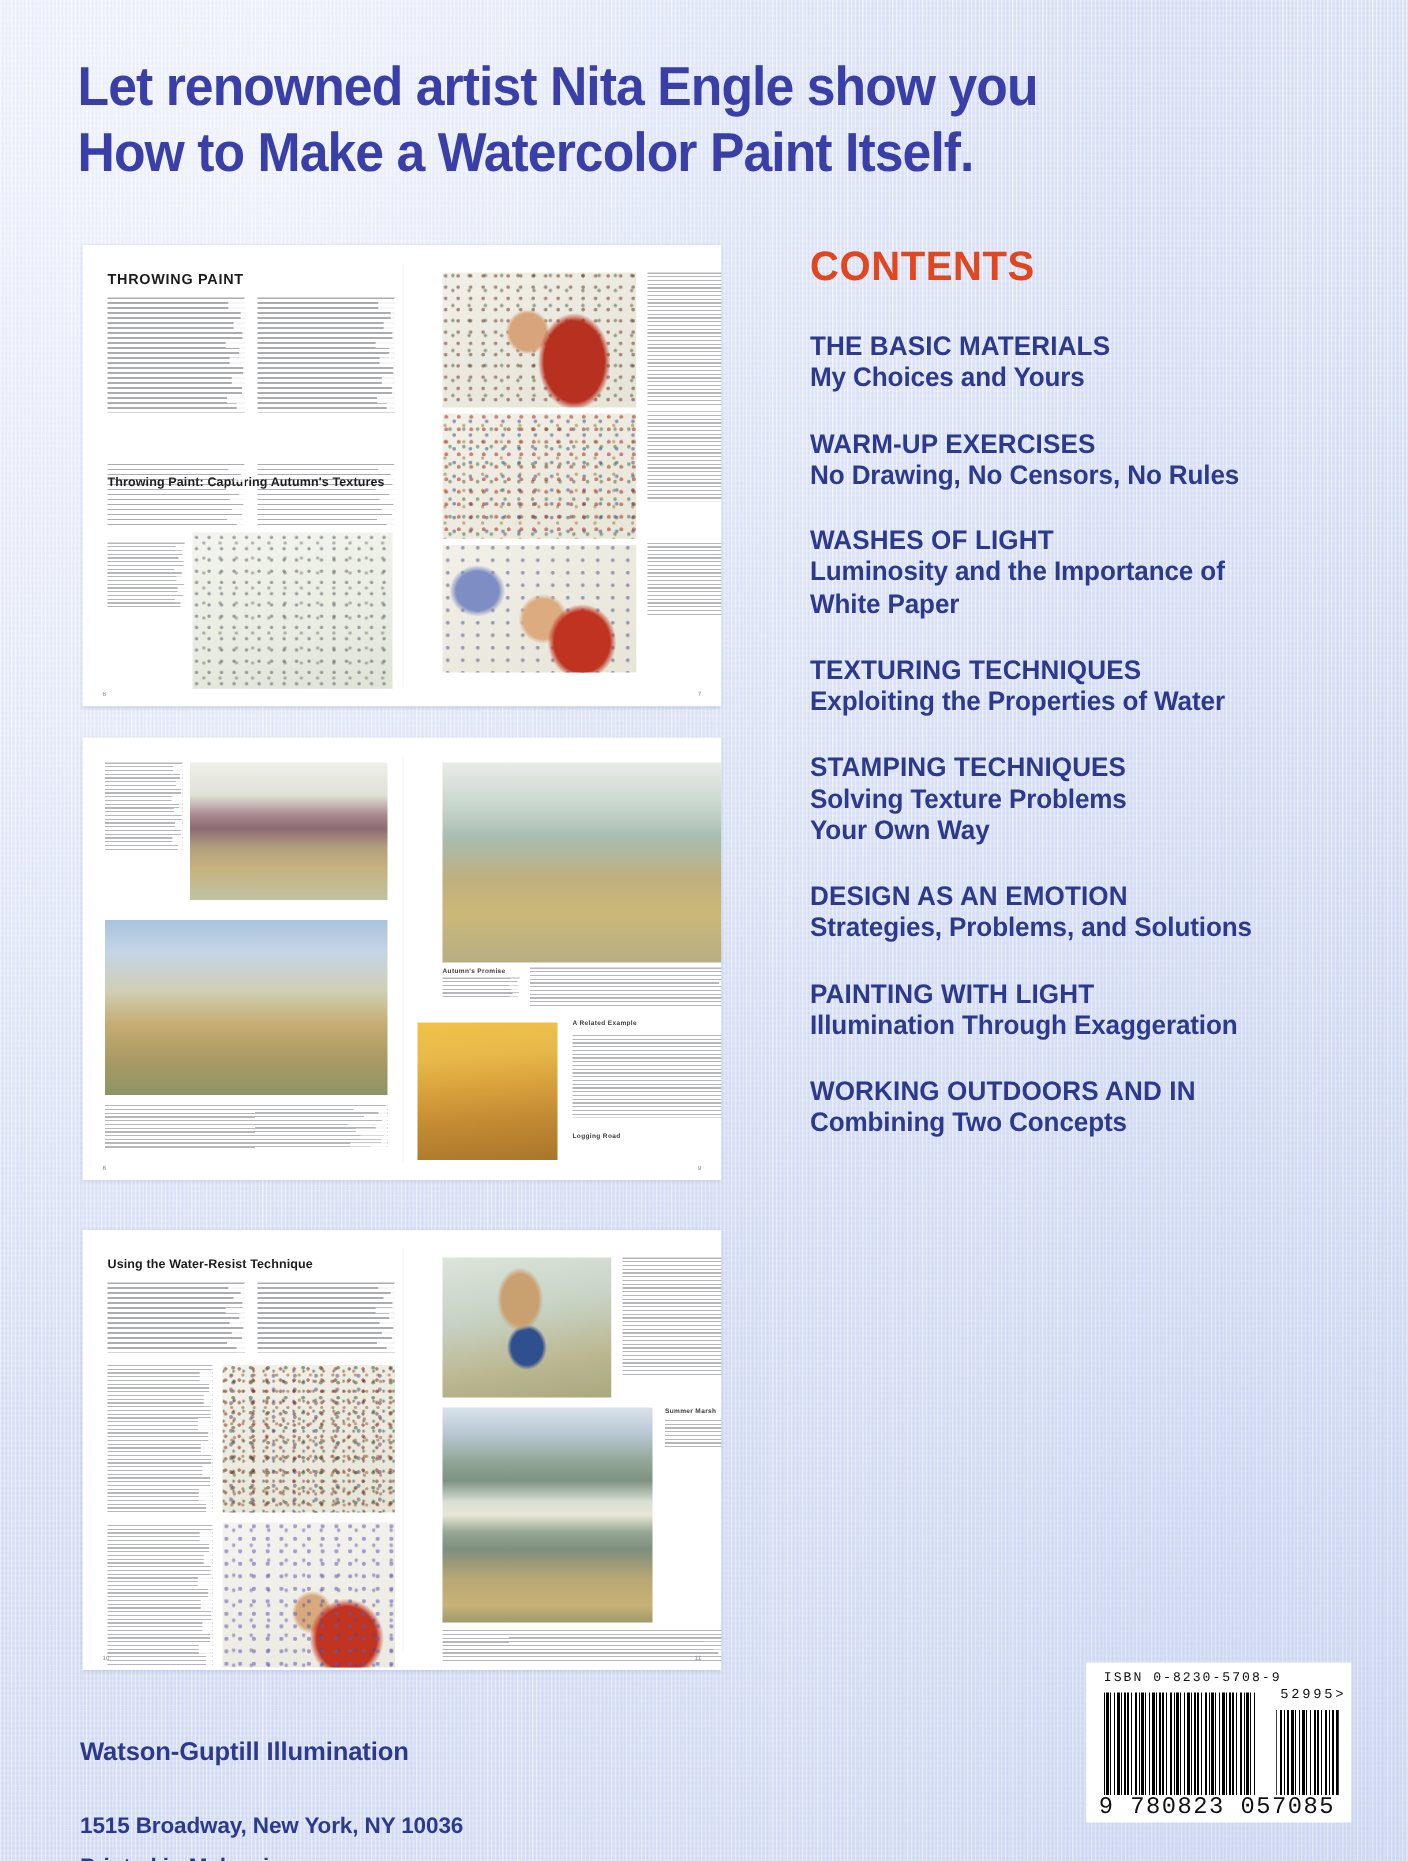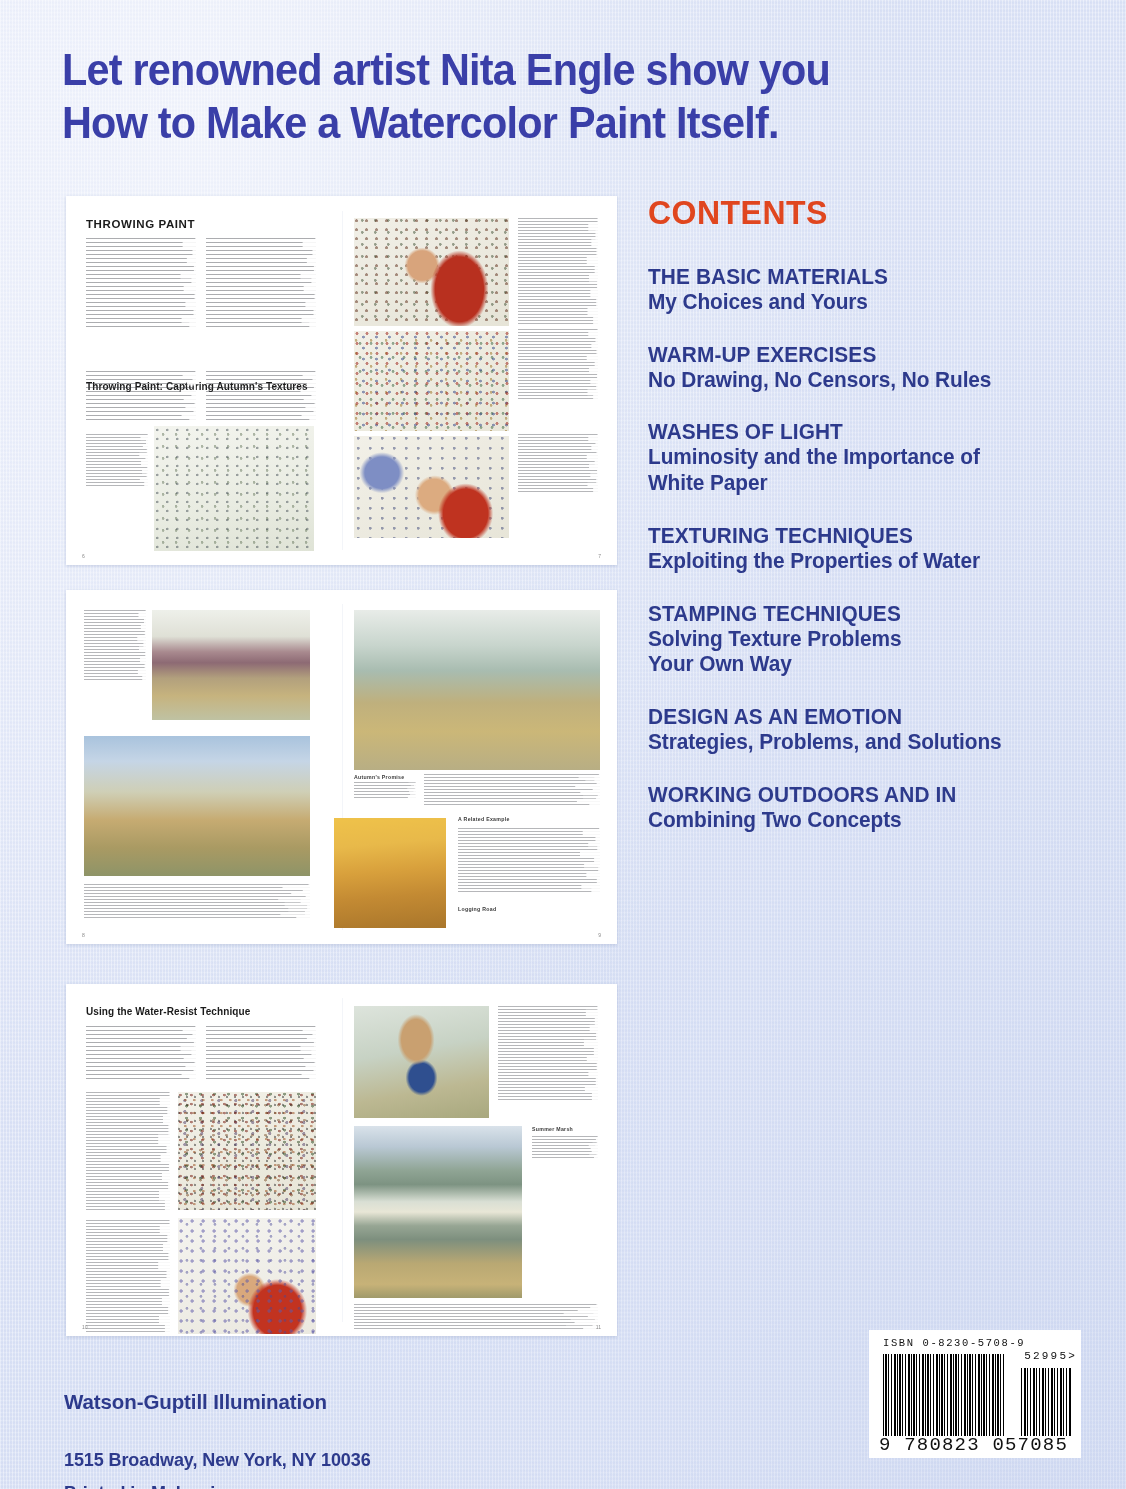--- a/index.html
+++ b/index.html
@@ -58,21 +58,21 @@
     letter-spacing: -0.8px;
     transform: scaleX(0.94);
     transform-origin: left center;
     white-space: nowrap;
   }
 
   
   .spread {
     position: absolute;
     left: 66px;
-    width: 551px;
+    width: 511px;
     background: #ffffff;
     box-shadow: 0 1px 3px rgba(70,90,150,0.22);
     overflow: hidden;
     z-index: 4;
   }
   #spread-1 { top: 196px;  height: 369px; }
   #spread-2 { top: 590px;  height: 354px; }
   #spread-3 { top: 984px;  height: 352px; }
 
   .spread-inner { position: relative; width: 100%; height: 100%; }
@@ -493,20 +493,24 @@
       <div class="toc-title">STAMPING TECHNIQUES</div>
       <div class="toc-sub">Solving Texture Problems</div>
       <div class="toc-sub">Your Own Way</div>
     </div>
 
     <div class="toc-entry">
       <div class="toc-title">DESIGN AS AN EMOTION</div>
       <div class="toc-sub">Strategies, Problems, and Solutions</div>
     </div>
 
+    <div class="toc-entry">
+      <div class="toc-title">PAINTING WITH LIGHT</div>
+      <div class="toc-sub">Illumination Through Exaggeration</div>
+    </div>
 
     <div class="toc-entry">
       <div class="toc-title">WORKING OUTDOORS AND IN</div>
       <div class="toc-sub">Combining Two Concepts</div>
     </div>
 
   </div>
 
   <div id="publisher">
     <div id="pub-name">Watson-Guptill Illumination</div>

